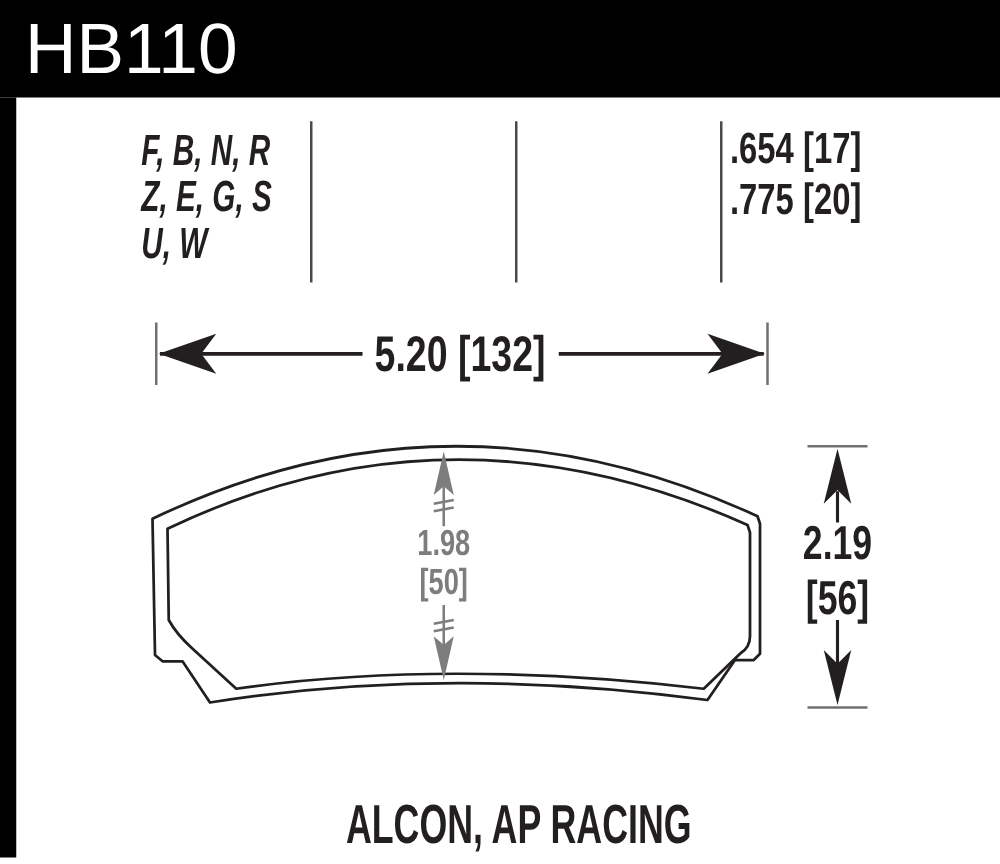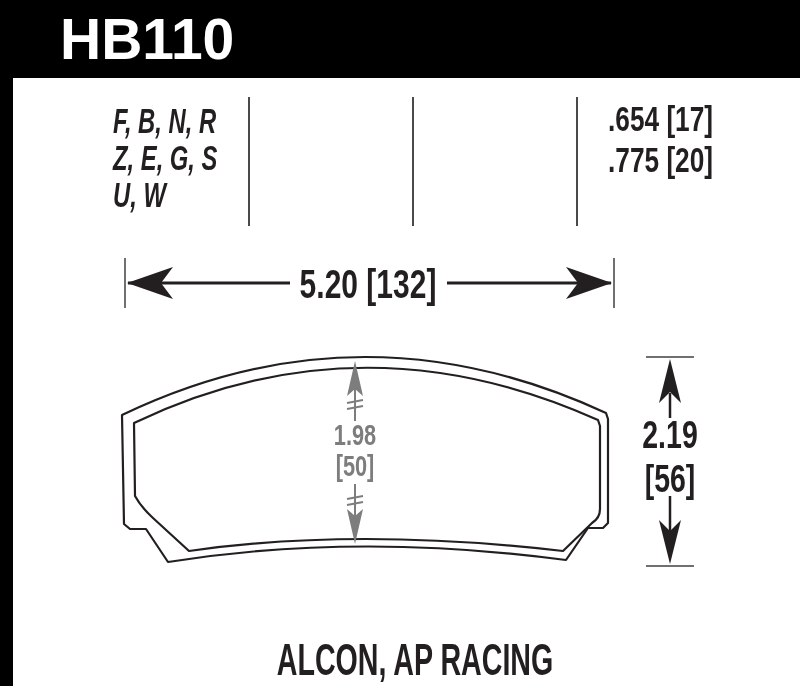--- a/index.html
+++ b/index.html
@@ -15,23 +15,23 @@
   
   #header-bar {
     position: absolute;
     left: 0; top: 0;
     width: 800px; height: 78px;
     background: #000000;
     display: flex;
     align-items: center;
   }
   #part-number {
-    padding-left: 60px;
+    padding-left: 20px;
     font-size: 57px;
-    font-weight: bold;
+    font-weight: normal;
     letter-spacing: 0px;
     color: #ffffff;
     line-height: 1;
     white-space: nowrap;
   }
   #left-frame {
     position: absolute;
     left: 0; top: 78px;
     width: 13px; height: 608px;
     background: #000000;
@@ -45,21 +45,21 @@
   
   .abs { position: absolute; white-space: nowrap; }
   .b { font-weight: bold; }
   .condC { transform: scaleX(0.75); transform-origin: 50% 50%; }
   #compound-codes {
     left: 113px; top: 102px;
     font-size: 35px; line-height: 37px; font-style: italic;
   }
   #compound-codes .line { transform: scaleX(0.68); transform-origin: 0 50%; }
   #thickness-specs {
-    left: 608px; top: 98px;
+    left: 584px; top: 98px;
     font-size: 35px; line-height: 41px; text-align: center;
   }
   #thickness-specs .line { transform: scaleX(0.75); transform-origin: 0 50%; }
   #width-dim-label {
     left: 268px; top: 264px; width: 200px;
     font-size: 40px; line-height: 40px;
     text-align: center;
   }
   #pad-height-label {
     left: 305px; top: 421px; width: 100px;

